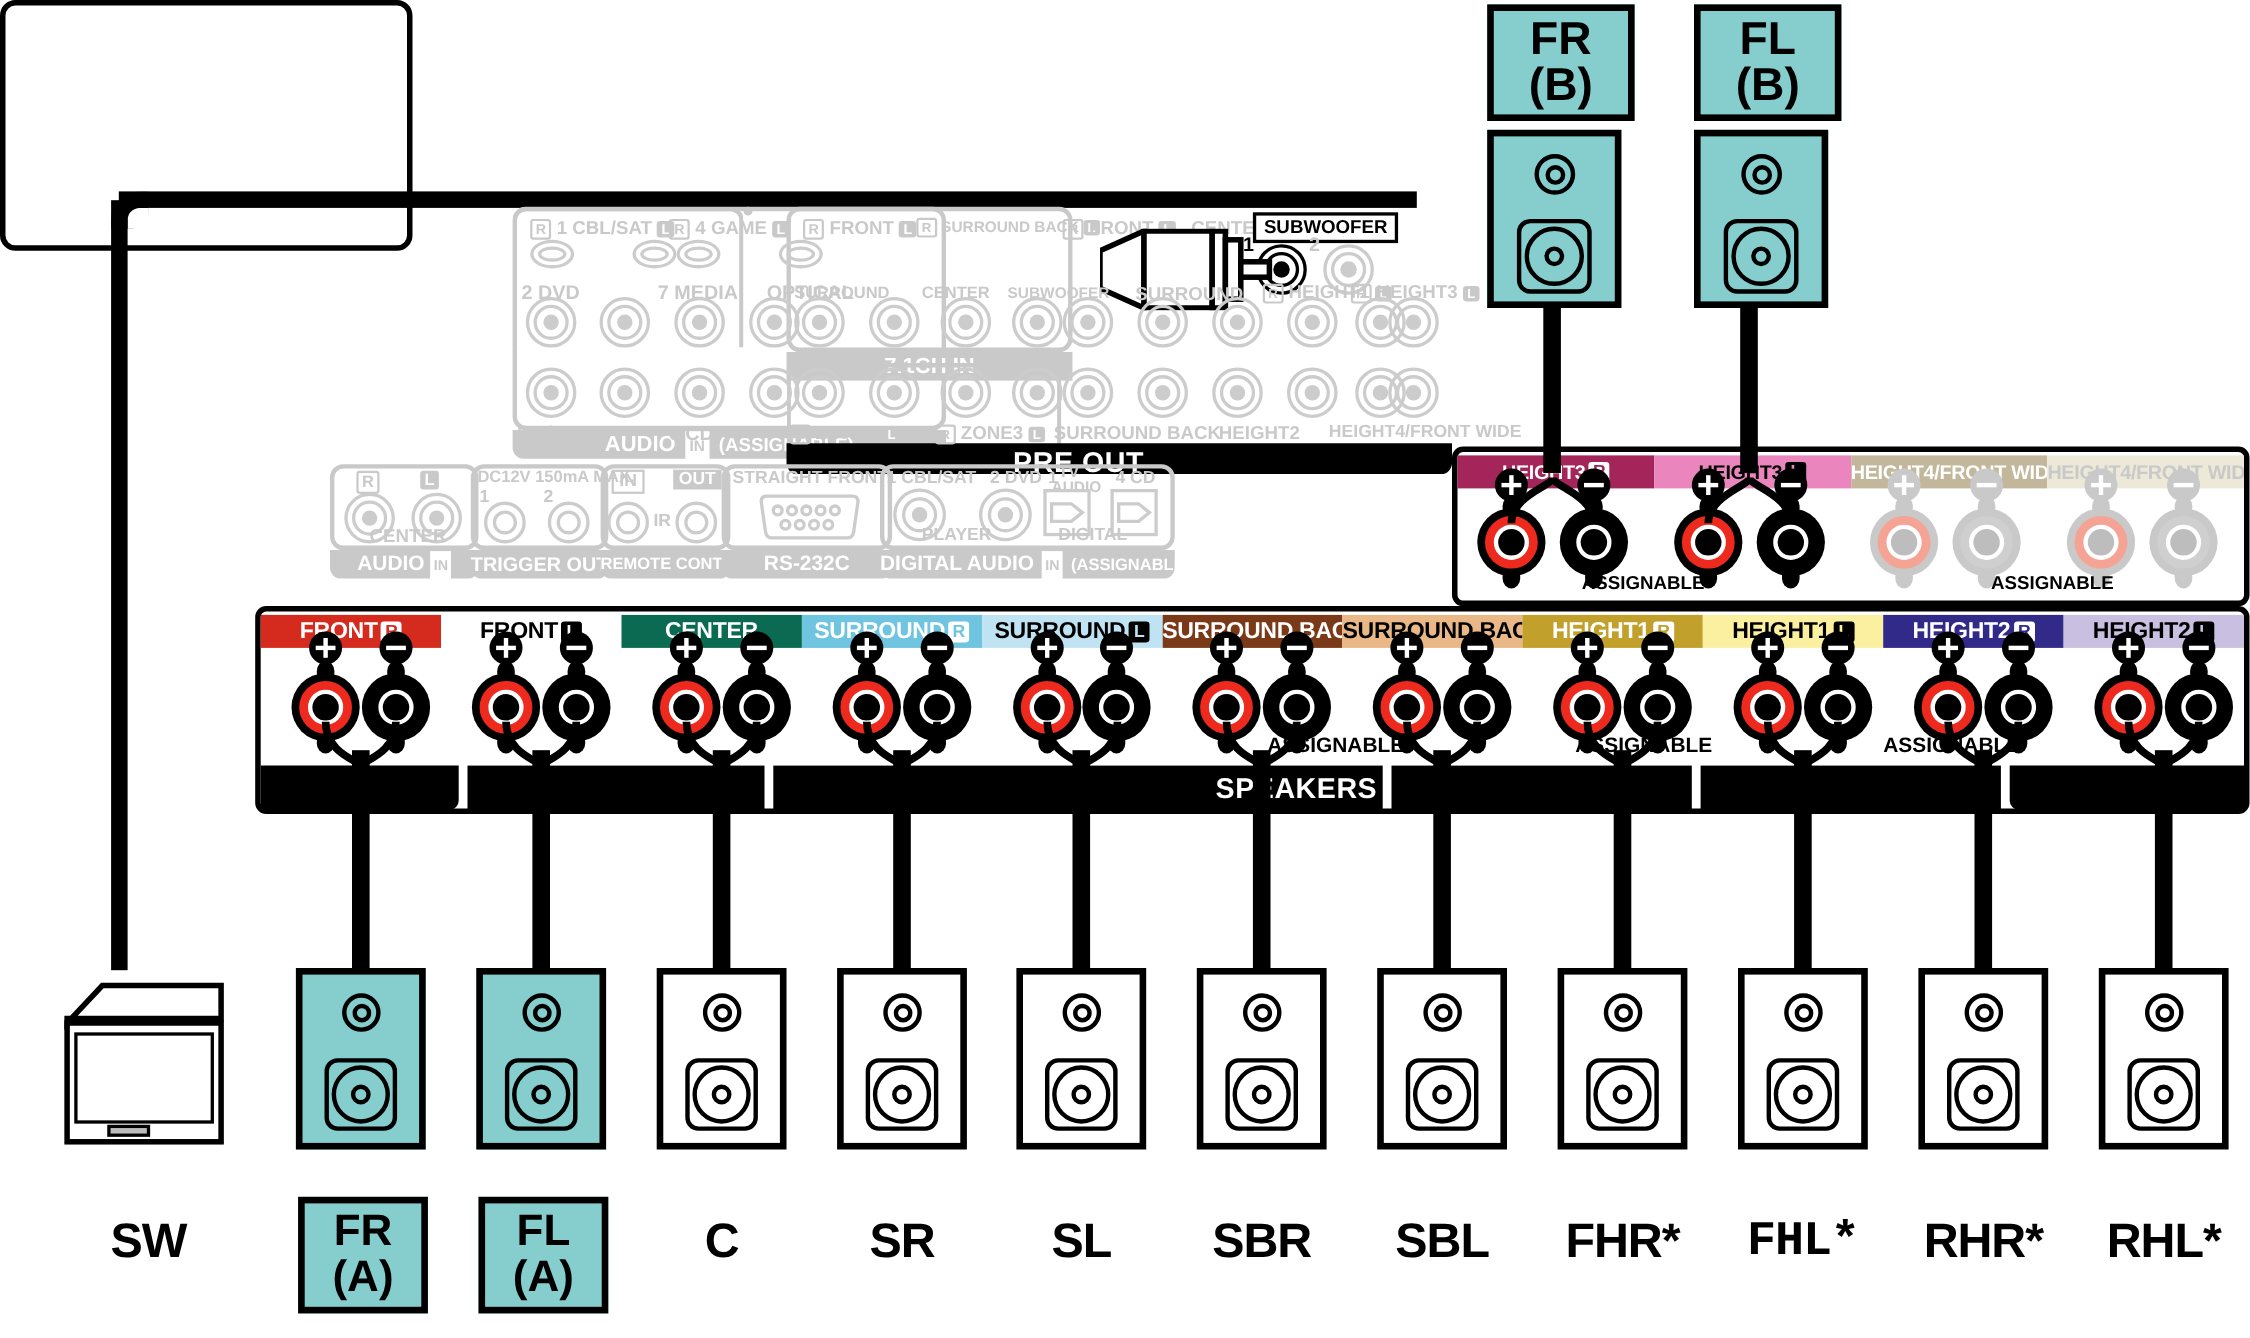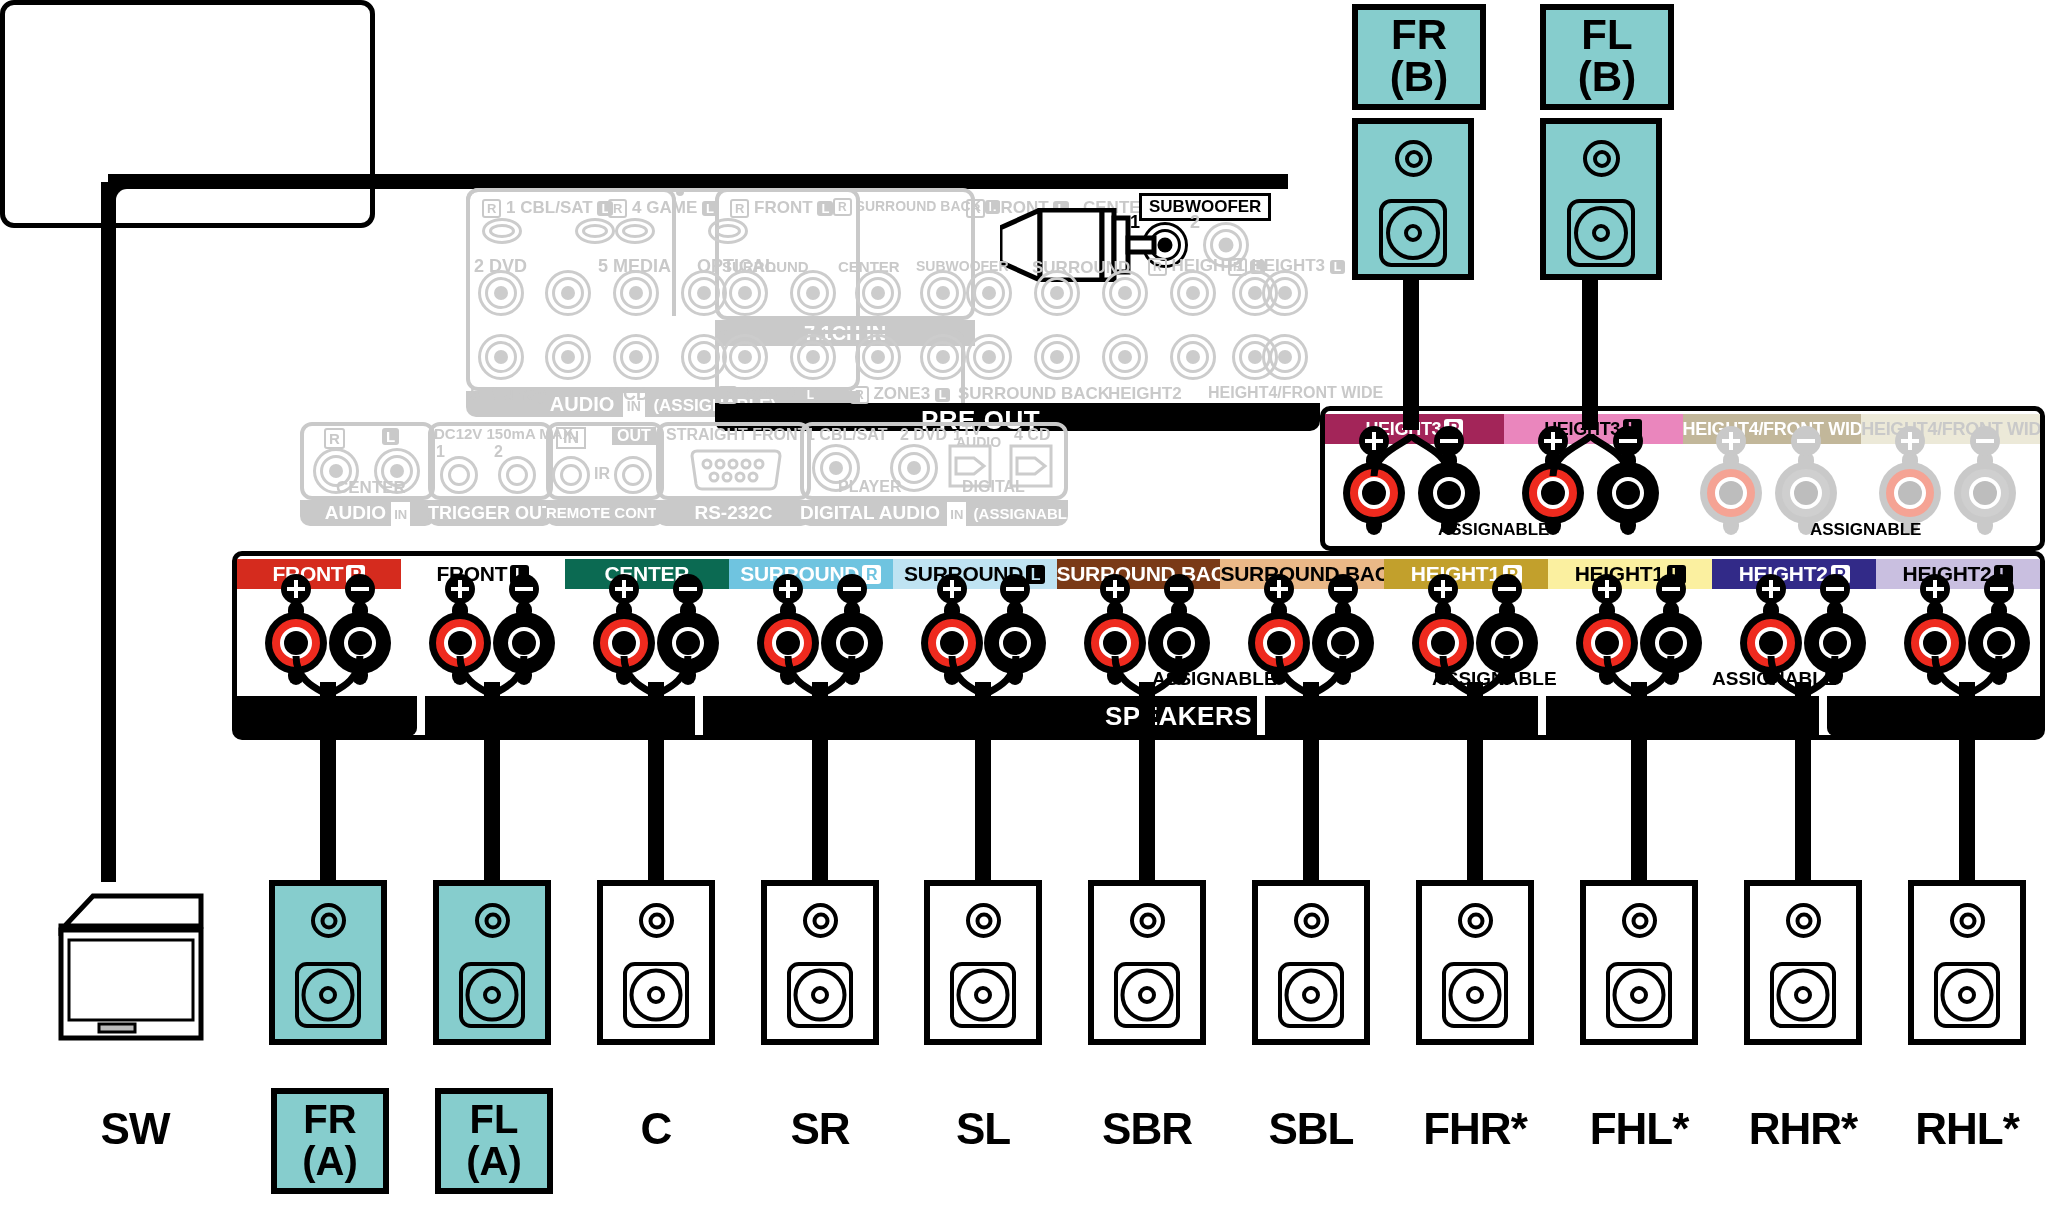--- a/index.html
+++ b/index.html
@@ -183,21 +183,21 @@
       <i style="width:26px;height:14px;"></i>
     </div>
   <div class="rca" style="left:708px;top:218px;width:40px;height:26px;">
       <i style="width:26px;height:14px;"></i>
     </div>
 
   <div class="gtext" style="left:474px;top:256px;font-size:18px;">
     <span>2 DVD</span>
   </div>
   <div class="gtext" style="left:598px;top:256px;font-size:18px;">
-    <span>5 MEDIA</span>
+    <span>7 MEDIA</span>
   </div>
   <div class="gtext" style="left:697px;top:256px;font-size:18px;">
     <span>OPTICAL</span>
   </div>
   <div class="gtext" style="left:722px;top:258px;font-size:15px;">SURROUND</div>
   <div class="gtext" style="left:838px;top:258px;font-size:15px;">CENTER</div>
   <div class="gtext" style="left:916px;top:258px;font-size:14px;">SUBWOOFER</div>
   <div class="gtext" style="left:1032px;top:258px;font-size:17px;">SURROUND</div>
   <div class="gtext" style="left:1148px;top:256px;font-size:17px;">
     <span style="display:inline-block;border:2px solid #c9c9c9;border-radius:3px;padding:0 3px;font-size:12px;">R</span>
@@ -992,21 +992,21 @@
       <div class="cap" style="left:1404px;top:1104px;width:142px;">FHR*</div>
       <div class="spk" style="left:1580px;top:880px;width:118px;height:165px;">
         <div class="tw" style="left:36px;top:17px;width:35px;height:35px;">
           <i style="width:17px;height:17px;"></i>
         </div>
         <div class="wf" style="left:20px;top:76px;width:66px;height:66px;">
           <div class="c1" style="width:53px;height:53px;"></div>
           <div class="c2" style="width:18px;height:18px;"></div>
         </div>
       </div>
-      <div class="cap" style="left:1568px;top:1104px;width:142px;">FHL*</div>
+      <div class="cap" style="left:1568px;top:1104px;width:142px;font-family:Liberation Mono, monospace;">FHL*</div>
       <div class="spk" style="left:1744px;top:880px;width:118px;height:165px;">
         <div class="tw" style="left:36px;top:17px;width:35px;height:35px;">
           <i style="width:17px;height:17px;"></i>
         </div>
         <div class="wf" style="left:20px;top:76px;width:66px;height:66px;">
           <div class="c1" style="width:53px;height:53px;"></div>
           <div class="c2" style="width:18px;height:18px;"></div>
         </div>
       </div>
       <div class="cap" style="left:1732px;top:1104px;width:142px;">RHR*</div>

